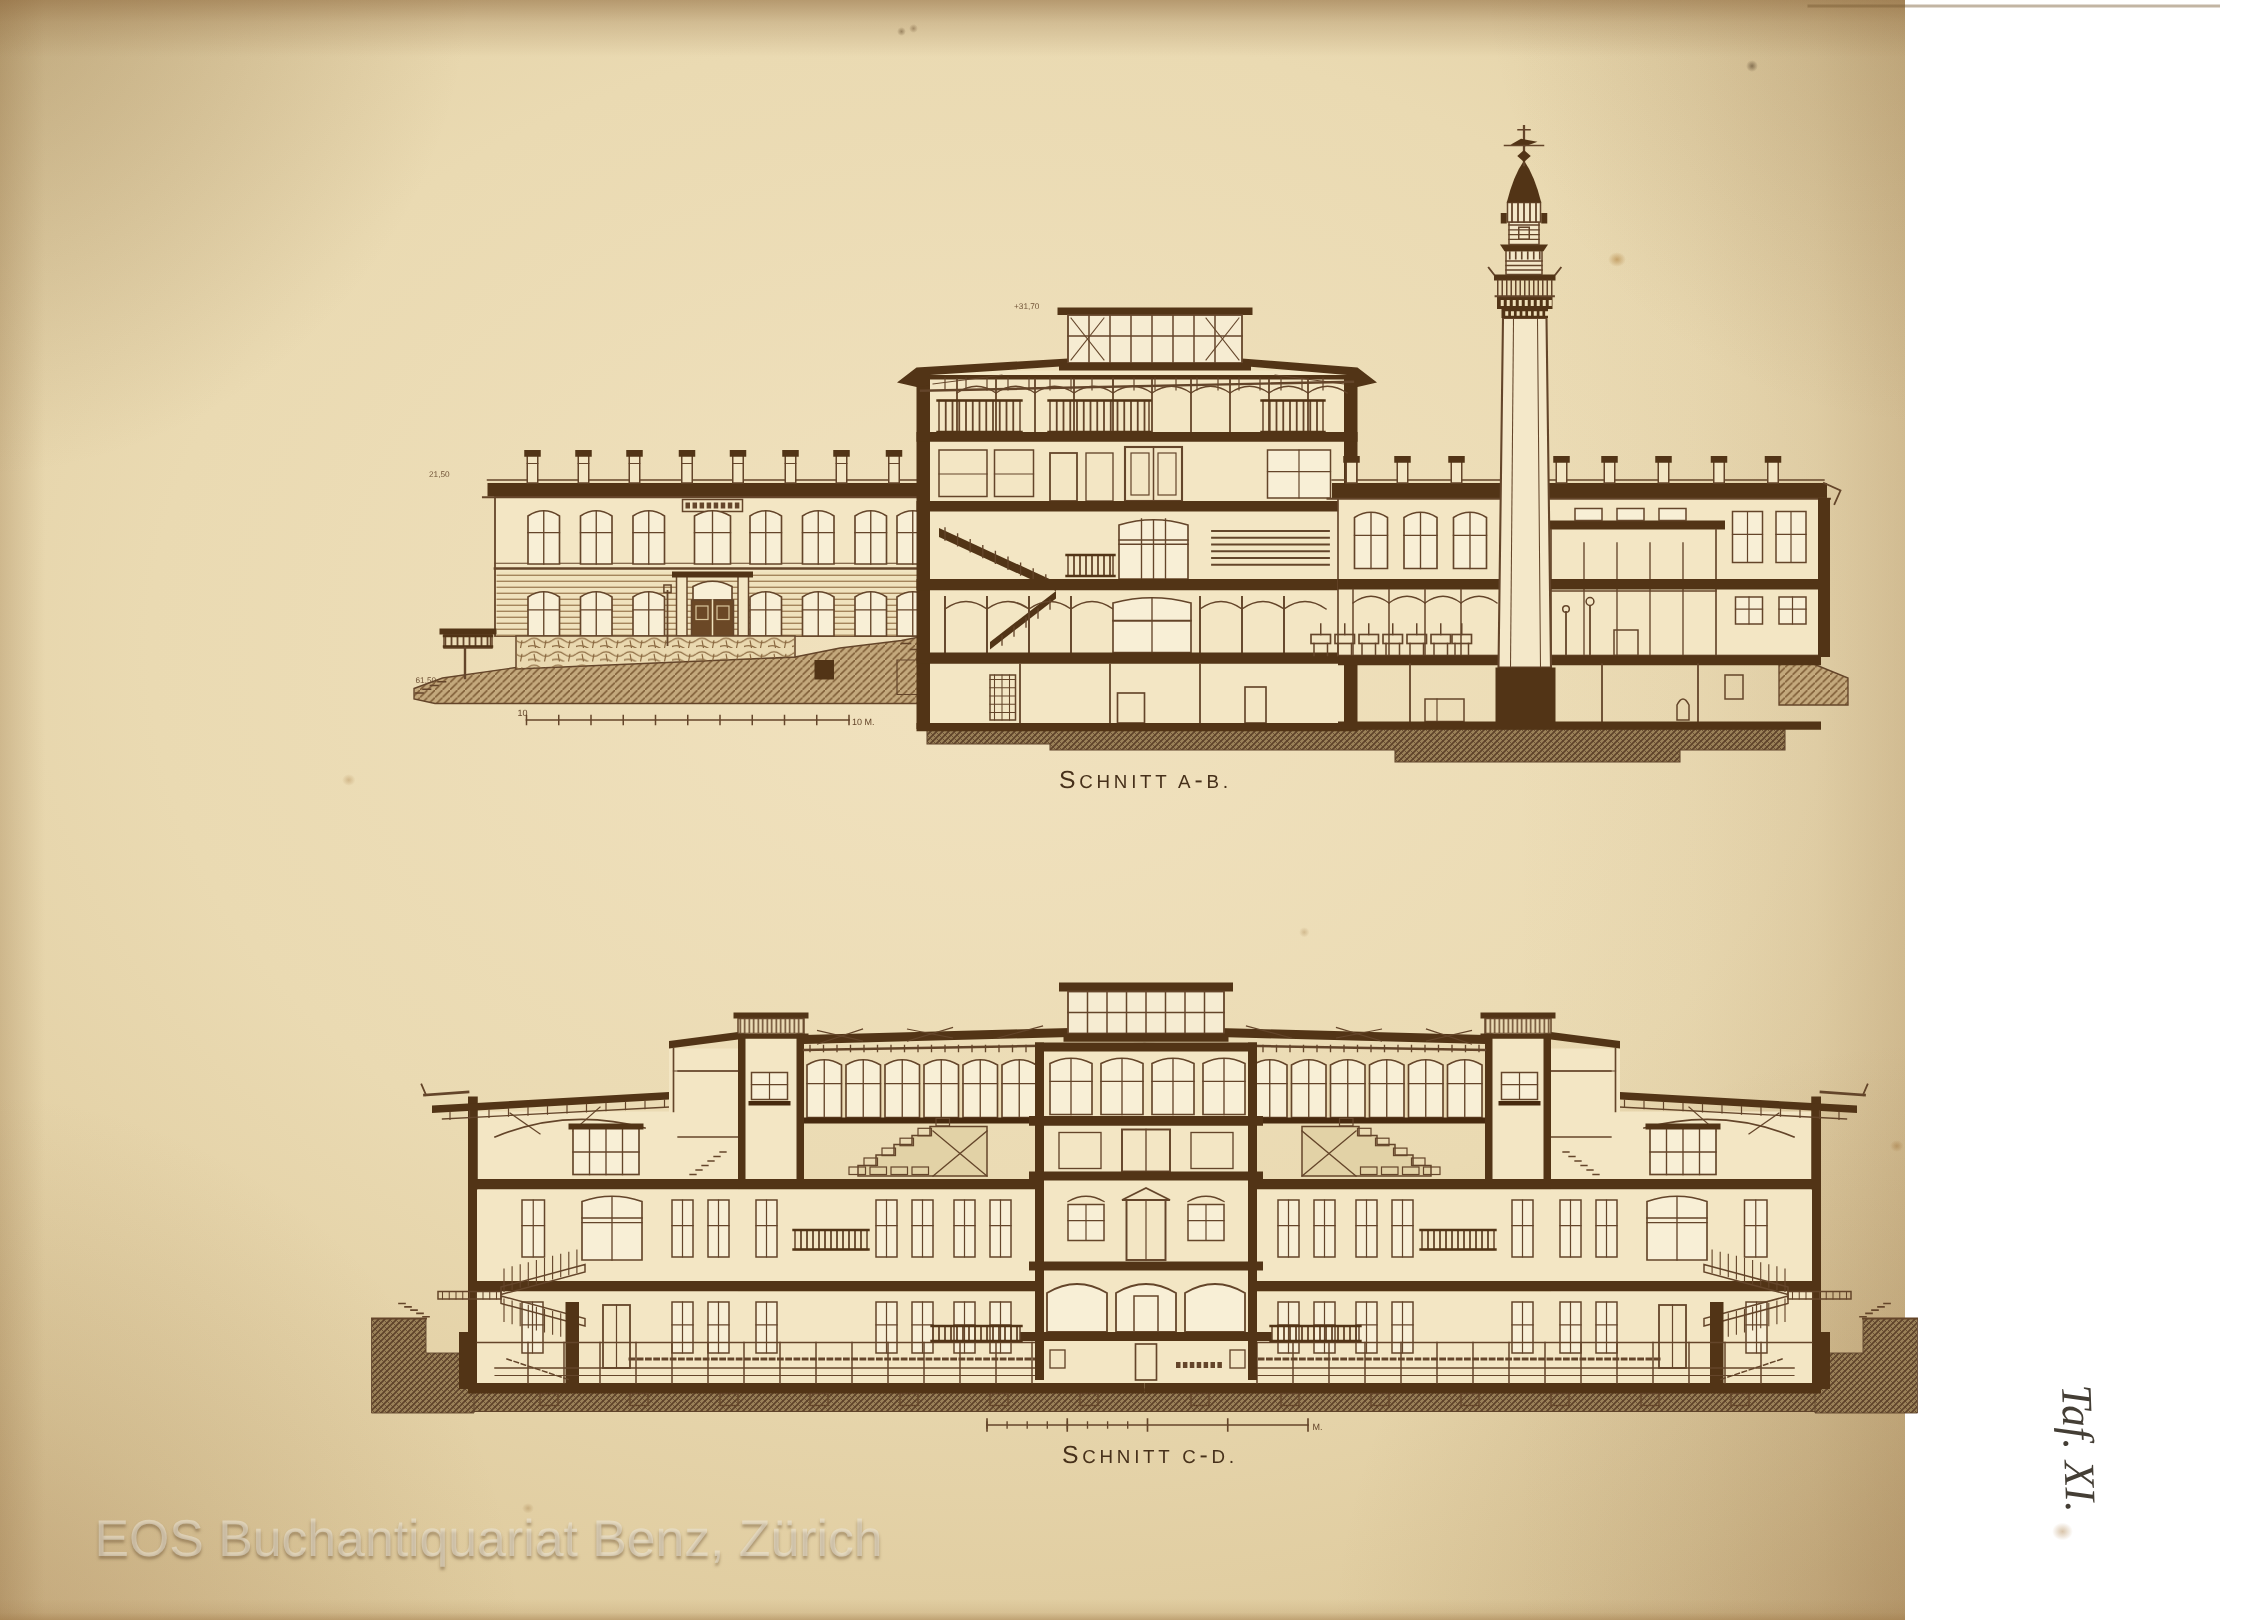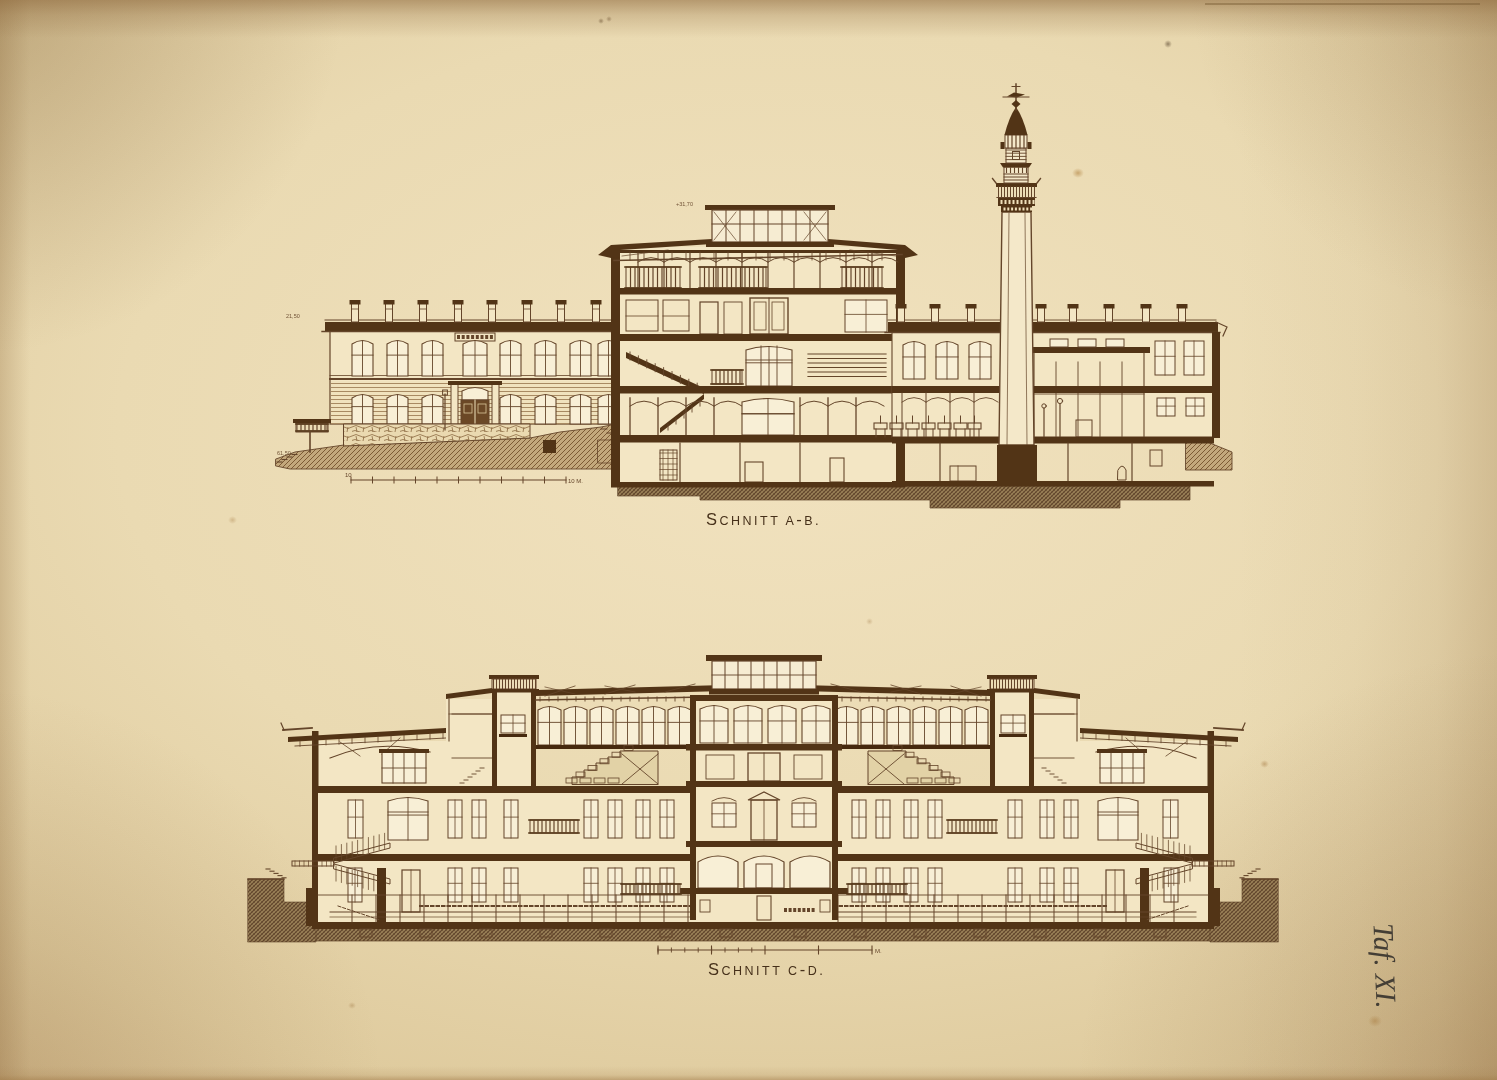--- a/index.html
+++ b/index.html
@@ -1,15 +1,15 @@
 <!DOCTYPE html>
 <html><head><meta charset="utf-8"><title>Taf. XI</title><style>
 html,body{margin:0;padding:0;}
 body{width:1497px;height:1080px;overflow:hidden;font-family:"Liberation Sans",sans-serif;}
-#page{position:relative;width:1497px;height:1080px;
+#page{position:relative;width:1270px;height:1080px;
 background:
  linear-gradient(to bottom, rgba(140,102,58,0.55) 0px, rgba(140,102,58,0.25) 15px, rgba(140,102,58,0) 38px),
  linear-gradient(to top, rgba(158,120,70,0.50) 0px, rgba(158,120,70,0.15) 5px, rgba(158,120,70,0) 14px),
  radial-gradient(circle at -2% -2%, rgba(118,86,44,0.34) 0%, rgba(118,86,44,0) 20%),
  radial-gradient(circle at 102% 102%, rgba(128,92,50,0.30) 0%, rgba(128,92,50,0) 24%),
  radial-gradient(circle at -2% 102%, rgba(128,92,50,0.26) 0%, rgba(128,92,50,0) 22%),
  radial-gradient(circle at 102% -2%, rgba(118,86,44,0.22) 0%, rgba(118,86,44,0) 18%),
  linear-gradient(to right, rgba(150,115,70,0.30) 0px, rgba(150,115,70,0) 30px),
  linear-gradient(to left, rgba(150,115,70,0.28) 0px, rgba(150,115,70,0.13) 60px, rgba(150,115,70,0.05) 140px, rgba(150,115,70,0) 260px),
  radial-gradient(ellipse 98% 85% at 52% 40%, #f1e2bf 0%, #eadab2 45%, #dfcb9e 75%, #d2b587 100%);}
@@ -1125,20 +1125,21 @@
 <line x1="711.6" y1="948" x2="711.6" y2="952" stroke="#64452a" stroke-width="0.9"></line>
 <line x1="725.0" y1="948" x2="725.0" y2="952" stroke="#64452a" stroke-width="0.9"></line>
 <line x1="738.4" y1="948" x2="738.4" y2="952" stroke="#64452a" stroke-width="0.9"></line>
 <line x1="751.8" y1="948" x2="751.8" y2="952" stroke="#64452a" stroke-width="0.9"></line>
 <text x="875" y="953" font-size="6" fill="#64452a">M.</text>
 
 <text x="708" y="975" font-size="16.5" letter-spacing="2.5" fill="#46301a" font-family="Liberation Sans, sans-serif">S<tspan font-size="12.5">CHNITT C</tspan>-<tspan font-size="12.5">D</tspan><tspan font-size="13">.</tspan></text>
 </g>
 </svg>
 
+<div class="wm">EOS Buchantiquariat Benz, Zürich</div>
 
 <div class="taf">Taf. XI.</div>
 
 <div class="spot" style="left:1072px;top:168px;width:12px;height:10px;background:radial-gradient(ellipse,rgba(170,120,50,0.55),rgba(170,120,50,0) 70%);"></div>
 <div class="spot" style="left:1368px;top:1015px;width:14px;height:12px;background:radial-gradient(ellipse,rgba(160,110,45,0.4),rgba(160,110,45,0) 70%);"></div>
 <div class="spot" style="left:1164px;top:40px;width:8px;height:8px;background:radial-gradient(ellipse,rgba(60,40,20,0.5),rgba(60,40,20,0) 70%);"></div>
 <div class="spot" style="left:598px;top:18px;width:6px;height:6px;background:radial-gradient(ellipse,rgba(80,55,25,0.45),rgba(80,55,25,0) 70%);"></div>
 <div class="spot" style="left:1260px;top:760px;width:9px;height:8px;background:radial-gradient(ellipse,rgba(150,100,40,0.4),rgba(150,100,40,0) 70%);"></div>
 <div class="spot" style="left:606px;top:16px;width:6px;height:6px;background:radial-gradient(ellipse,rgba(90,60,30,0.4),rgba(90,60,30,0) 70%);"></div>
 <div class="spot" style="left:228px;top:516px;width:9px;height:8px;background:radial-gradient(ellipse,rgba(150,100,40,0.3),rgba(150,100,40,0) 70%);"></div>

